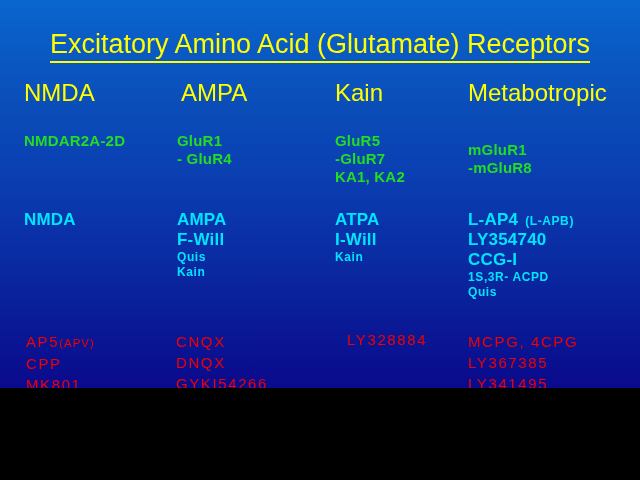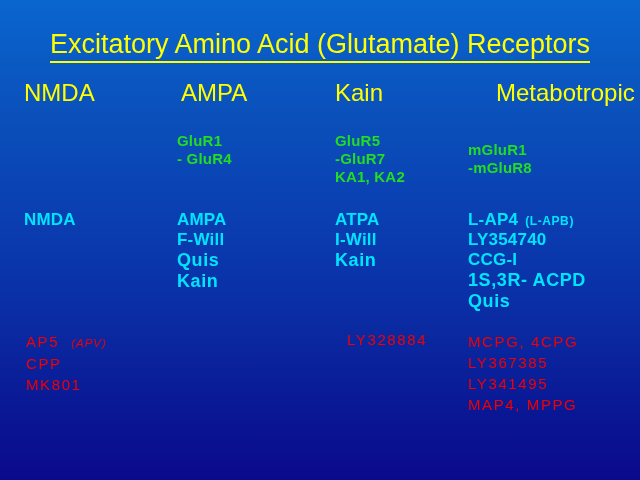--- a/index.html
+++ b/index.html
@@ -3,21 +3,21 @@
 <meta charset="utf-8">
 <style>
   html, body {
     margin: 0;
     padding: 0;
     background: #000;
   }
   #slide {
     position: relative;
     width: 640px;
-    height: 480px;
+    height: 388px;
     overflow: hidden;
     background: linear-gradient(to bottom,
         #0a66cf 0%,
         #0a5cc6 10%,
         #0a4fba 25%,
         #0a3cb0 48%,
         #0a2aa2 68%,
         #0a1895 85%,
         #0a0a8c 100%);
     font-family: "Liberation Sans", sans-serif;
@@ -71,21 +71,21 @@
   .agonists {
     color: #00e5ff;
     font-weight: bold;
   }
   .agonists .big {
     font-size: 17px;
     margin-bottom: 3px;
     letter-spacing: 0.2px;
   }
   .agonists .small {
-    font-size: 18px;
+    font-size: 12px;
     font-weight: bold;
     margin-bottom: 3px;
     letter-spacing: 0.6px;
   }
   .agonists .paren {
     font-size: 12px;
     letter-spacing: 0.6px;
     font-weight: bold;
     text-align: right;
   }
@@ -107,23 +107,24 @@
 
 <div id="slide">
 
   <div class="title">
     <span class="title-inner">Excitatory Amino Acid (Glutamate) Receptors</span>
   </div>
 
   <div class="col-head" style="left:24px;">NMDA</div>
   <div class="col-head" style="left:181px;">AMPA</div>
   <div class="col-head" style="left:335px;">Kain</div>
-  <div class="col-head" style="left:496px;">Metabotropic</div>
+  <div class="col-head" style="left:468px;">Metabotropic</div>
 
   <div class="block subunits" style="left:24px;  top:133px;">
+    <div class="line">NMDAR2A-2D</div>
   </div>
 
   <div class="block subunits" style="left:177px; top:133px;">
     <div class="line">GluR1</div>
     <div class="line">  - GluR4</div>
   </div>
 
   <div class="block subunits" style="left:335px; top:133px;">
     <div class="line">GluR5</div>
     <div class="line">  -GluR7</div>
@@ -154,25 +155,30 @@
 
   <div class="block agonists" style="left:468px; top:211px;">
     <div class="line big"><span>L-AP4</span><span class="paren" style="margin-left:7px;">(L-APB)</span></div>
     <div class="line big">LY354740</div>
     <div class="line big">CCG-I</div>
     <div class="line small">1S,3R- ACPD</div>
     <div class="line small">Quis</div>
   </div>
 
   <div class="block antagonists" style="left:26px;  top:334px;">
-    <div class="line"><span>AP5</span><span class="paren" style="margin-left:12px;font-style:italic;">(APV)</span></div>
+    <div class="line"><span>AP5</span><span class="paren" style="margin-left:0;">(APV)</span></div>
     <div class="line">CPP</div>
     <div class="line">MK801</div>
   </div>
 
+  <div class="block antagonists" style="left:176px; top:334px;">
+    <div class="line">CNQX</div>
+    <div class="line">DNQX</div>
+    <div class="line">GYKI54266</div>
+  </div>
 
   <div class="block antagonists" style="left:335px; top:332px;margin-left:12px;">
     <div class="line">LY328884</div>
   </div>
 
   <div class="block antagonists" style="left:468px; top:334px;">
     <div class="line">MCPG, 4CPG</div>
     <div class="line">LY367385</div>
     <div class="line">LY341495</div>
     <div class="line">MAP4, MPPG</div>

